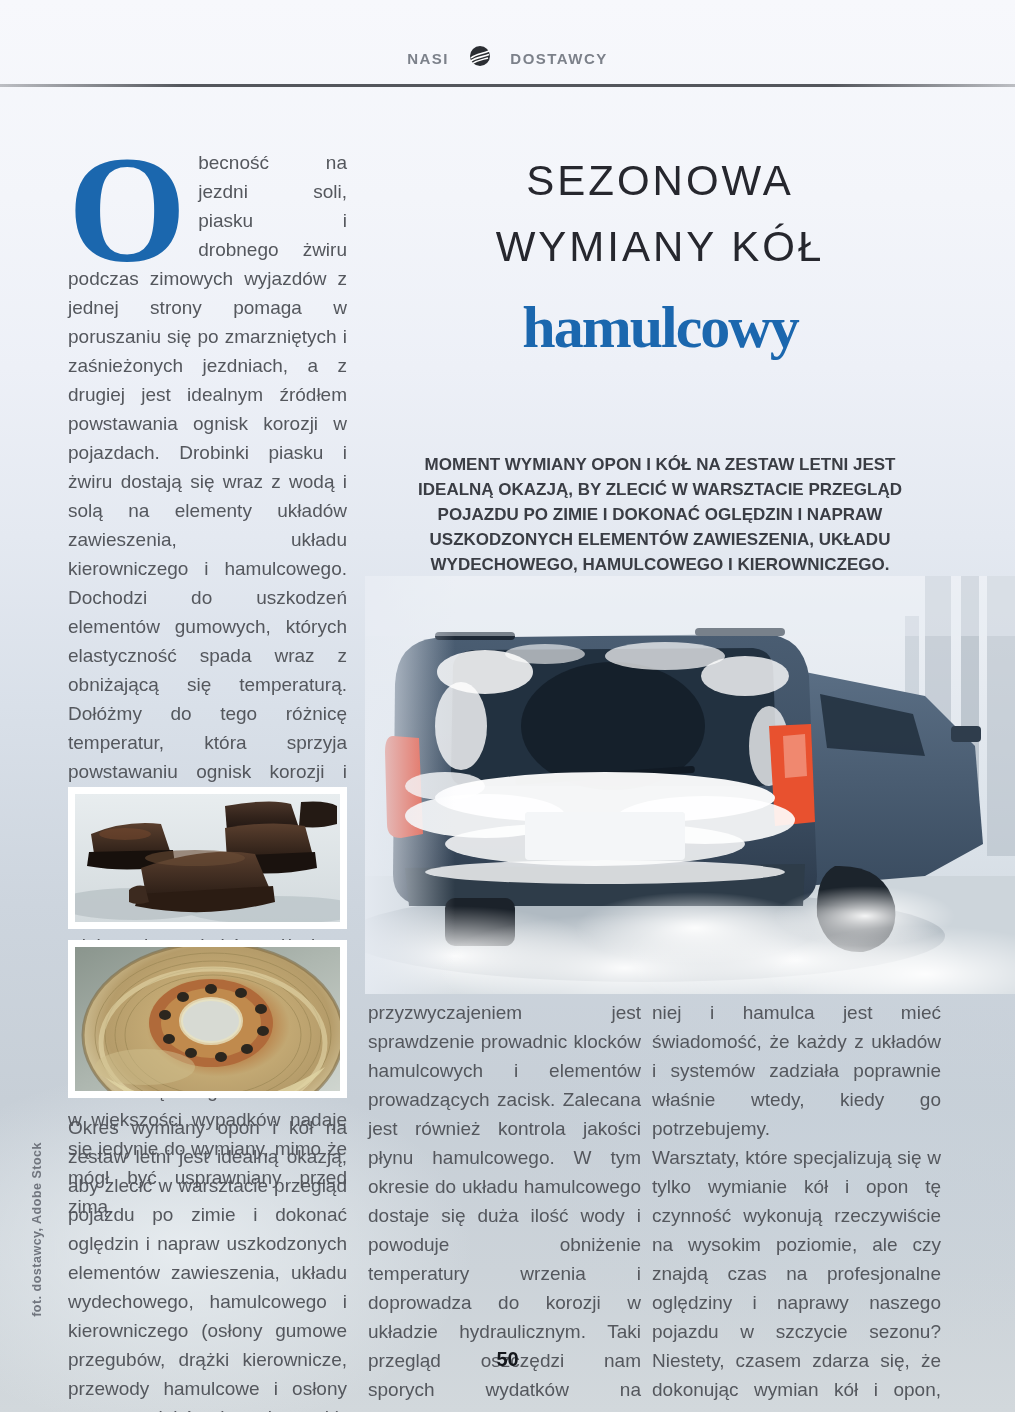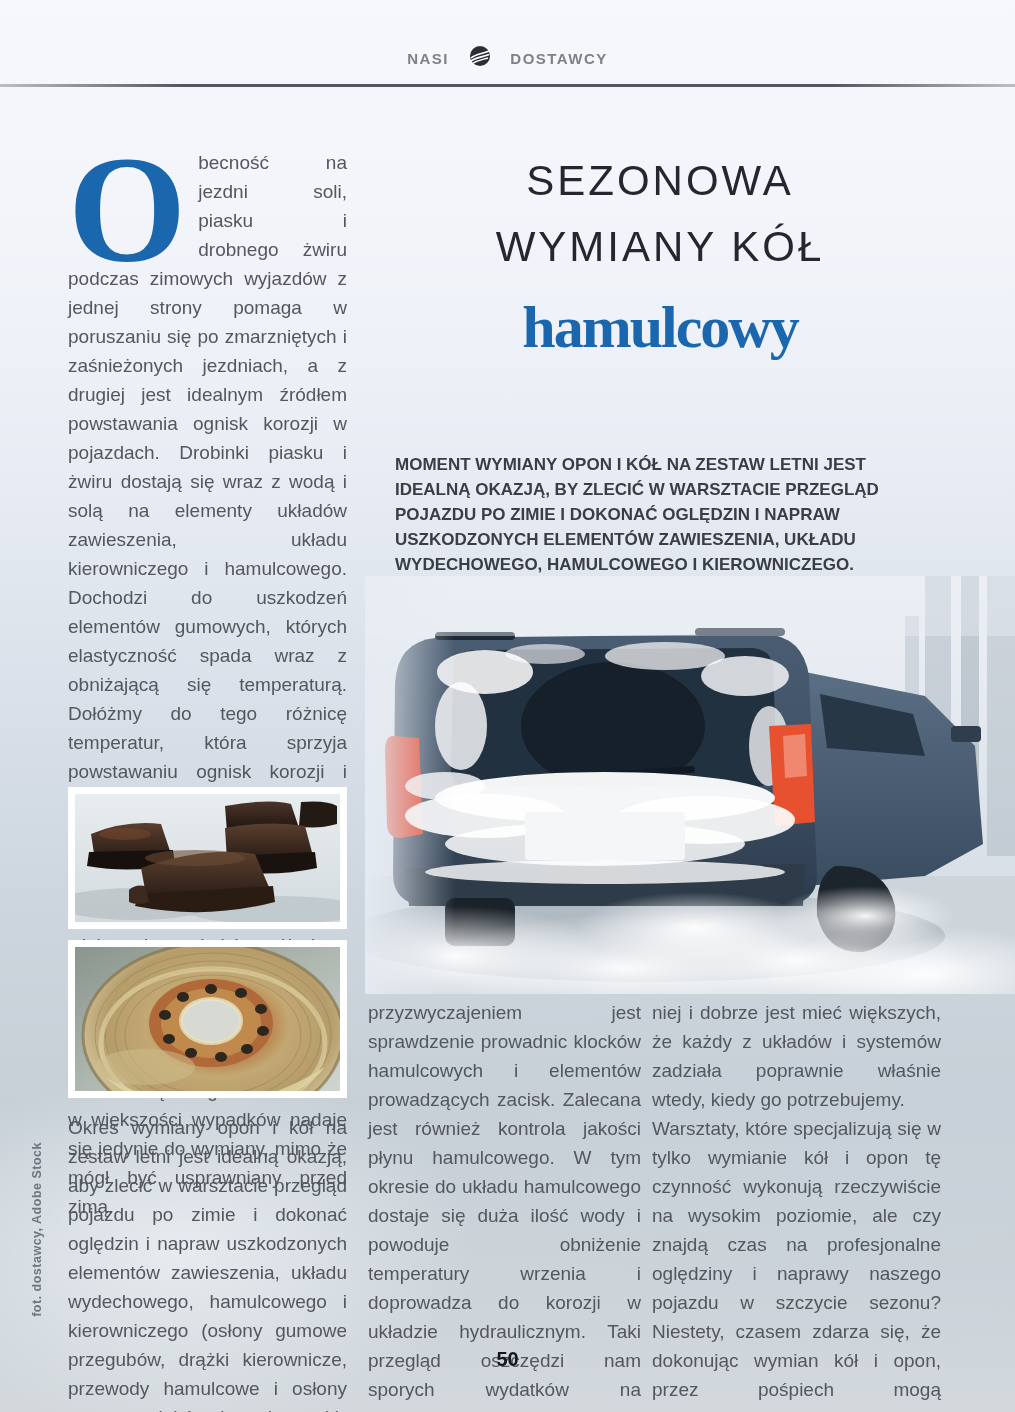--- a/index.html
+++ b/index.html
@@ -23,21 +23,21 @@
   .leadcol{left:68px;top:148px;width:279px;color:#54575d;font-size:19px;line-height:29px;
     text-align:justify;}
   .dropcap{float:left;color:#1b67ae;font-family:"Liberation Serif",serif;font-weight:bold;
     font-size:152px;line-height:108px;margin:8px 12px 0 0;}
   
   .titleblock{left:363px;top:148px;width:594px;text-align:center;}
   .t-thin{color:#26272e;font-size:42px;line-height:66px;font-weight:300;letter-spacing:3px;}
   .t-serif{color:#1b67ae;font-family:"Liberation Serif",serif;font-weight:bold;letter-spacing:-2px;}
   .t-serif.l1{font-size:92px;line-height:84px;margin-top:10px;}
   .t-serif.l2{font-size:60px;line-height:94px;}
-  .standfirst{left:395px;top:452px;width:530px;color:#3a3d44;
+  .standfirst{left:395px;top:452px;width:530px;text-align:center;color:#3a3d44;
     font-weight:bold;font-size:17px;line-height:25px;}
   
   .photo{box-sizing:border-box;background:#fff;padding:7px;}
   .photo svg{display:block;width:100%;height:100%;}
   .carphoto{left:365px;top:576px;width:650px;height:418px;}
   .carphoto svg{display:block;width:100%;height:100%;}
   
   .bodycol{color:#54575d;font-size:19px;line-height:29px;text-align:justify;}
   .col1{left:68px;top:1113px;width:279px;}
   .col2{left:368px;top:998px;width:273px;}
@@ -271,20 +271,20 @@
   </div>
 
   <div class="abs bodycol col1">
     <p>Okres wymiany opon i kół na zestaw letni jest idealną okazją, aby zlecić w warsztacie przegląd pojazdu po zimie i dokonać oględzin i napraw uszkodzonych elementów zawieszenia, układu wydechowego, hamulcowego i kierowniczego (osłony gumowe przegubów, drążki kierownicze, przewody hamulcowe i osłony gumowe tłoków hamulcowych). Dobrym</p>
   </div>
   <div class="abs bodycol col2">
     <p>przyzwyczajeniem jest sprawdzenie prowadnic klocków hamulcowych i elementów prowadzących zacisk. Zalecana jest również kontrola jakości płynu hamulcowego. W tym okresie do układu hamulcowego dostaje się duża ilość wody i powoduje obniżenie temperatury wrzenia i doprowadza do korozji w układzie hydraulicznym. Taki przegląd oszczędzi nam sporych wydatków na późniejszą wymianę uszkodzonych i ponadnormatywnie zużytych elementów.</p>
 
   </div>
   <div class="abs bodycol col3">
-    <p>niej i dobrze jest mieć większych, że każdy z układów i systemów zadziała poprawnie właśnie wtedy, kiedy go potrzebujemy.</p>
+    <p>niej i hamulca jest mieć świadomość, że każdy z układów i systemów zadziała poprawnie właśnie wtedy, kiedy go potrzebujemy.</p>
     <p>Warsztaty, które specjalizują się w tylko wymianie kół i opon tę czynność wykonują rzeczywiście na wysokim poziomie, ale czy znajdą czas na profesjonalne oględziny i naprawy naszego pojazdu w szczycie sezonu? Niestety, czasem zdarza się, że dokonując wymian kół i opon, przez pośpiech mogą spowodować usterki, których konsekwencjami będą kosztowne naprawy w warsztacie</p>
   </div>
 
   <div class="abs pagenum">50</div>
   <div class="abs credit">fot. dostawcy, Adobe Stock</div>
 
 </div>
 
 </body></html>

